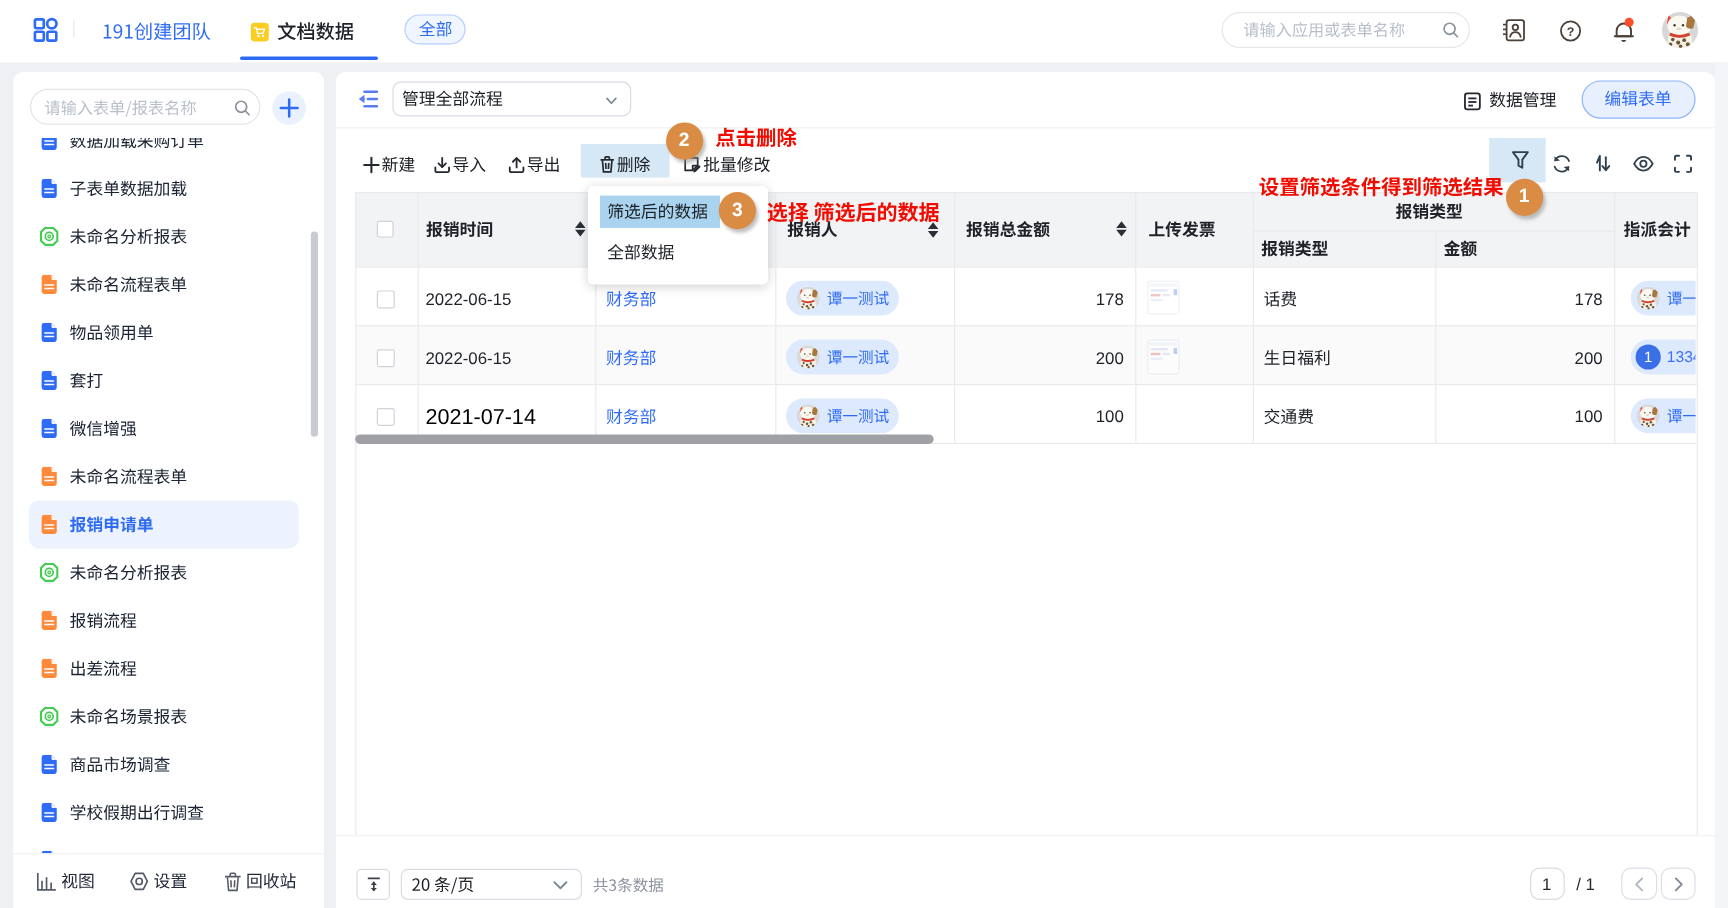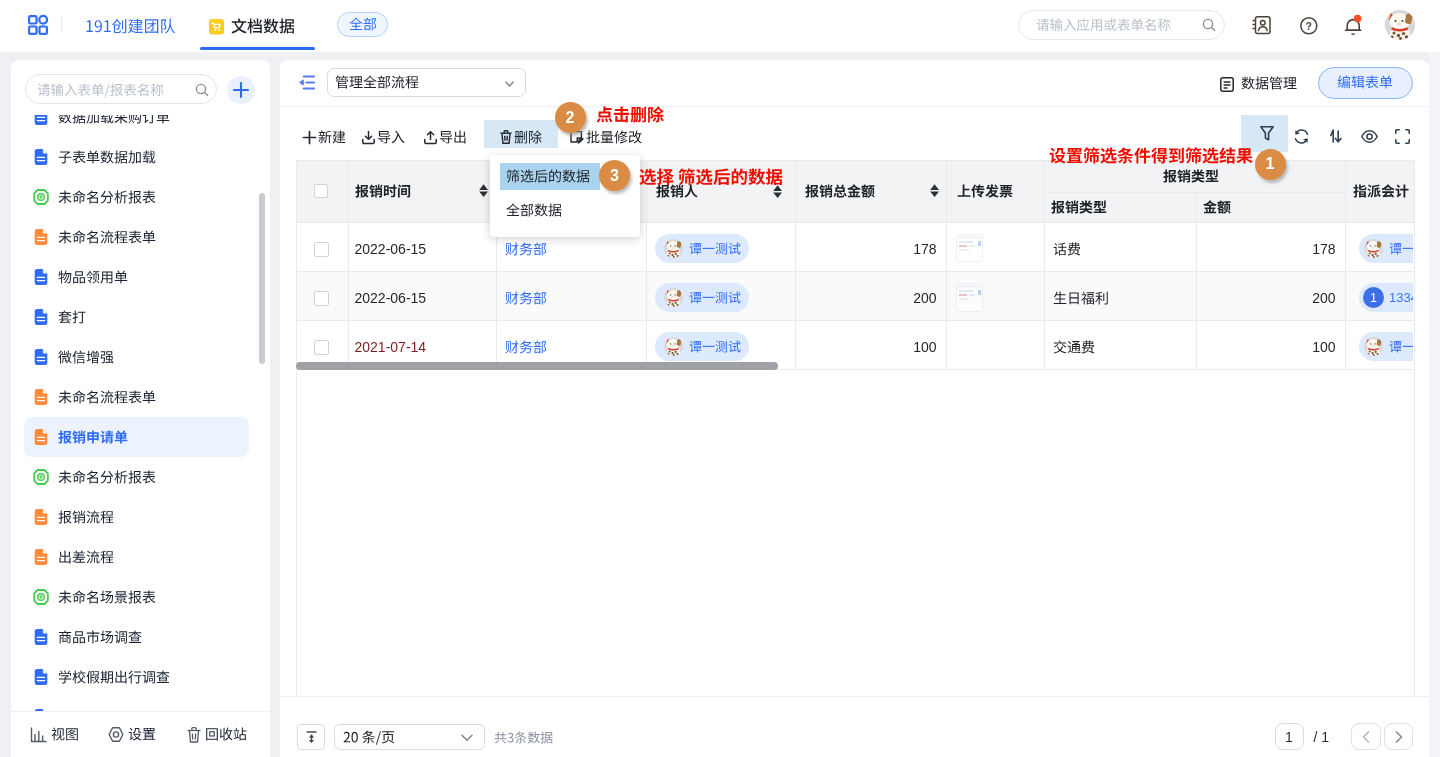--- a/index.html
+++ b/index.html
@@ -993,21 +993,21 @@
 <div style="position:absolute;font-family:'Liberation Sans',sans-serif;font-size:14px;font-weight:400;color:#1F2329;line-height:18px;white-space:pre;right:104.5px;top:289.1px;">200</div>
 <div style="position:absolute;left:0;top:0;width:1413px;height:757px;overflow:hidden;pointer-events:none">
       <div style="position:absolute;left:1359px;top:282.9px;width:70px;height:29px;background:#dde9fc;border-radius:14.5px 0 0 14.5px;"></div>
       <svg style="position:absolute;left:1362.5px;top:286.7px;overflow:visible" width="21" height="21" viewBox="0 0 21 21">
         <circle cx="10.5" cy="10.5" r="10.5" fill="#3B6FE8"></circle>
         <text x="10.5" y="15" font-family="Liberation Sans" font-size="12.5" fill="#fff" text-anchor="middle">1</text>
       </svg>
       <div style="position:absolute;font-family:'Liberation Sans',sans-serif;font-size:13px;font-weight:400;color:#3f73f7;line-height:17px;white-space:pre;left:1389.0px;top:288.9px;">1334</div>
     </div>
 <div style="position:absolute;left:314px;top:340.3px;width:14.5px;height:14.5px;background:#fff;border:1px solid #cfd3da;border-radius:2px;box-sizing:border-box;"></div>
-<div style="position:absolute;font-family:'Liberation Sans',sans-serif;font-size:14px;font-weight:400;color:#7f1d1d;line-height:18px;white-space:pre;left:354.5px;top:338.1px;">2021-07-14</div>
+<div style="position:absolute;font-family:'Liberation Sans',sans-serif;font-size:18px;font-weight:400;color:#000000;line-height:18px;white-space:pre;left:354.5px;top:338.1px;">2021-07-14</div>
 <div style="position:absolute;left:505.0px;top:340.0px;"><svg width="42.0" height="18.2" viewBox="0 0 42.0 18.2" style="overflow:visible;">
         <g fill="#2E6BF6" transform="matrix(0.014000,0,0,-0.014000,0,12.32)">
           <use href="#g101" x="0"></use>
           <use href="#g102" x="1000"></use>
           <use href="#g11" x="2000"></use>
         </g>
       </svg></div>
 <div style="position:absolute;left:655px;top:331.9px;width:94px;height:29px;background:#dde9fc;border-radius:14.5px;"></div>
 <svg style="position:absolute;left:664px;top:336.7px;overflow:visible" width="19" height="19" viewBox="0 0 19 19">
       <circle cx="9.5" cy="9.5" r="9.5" fill="#d9d9d9"></circle>

